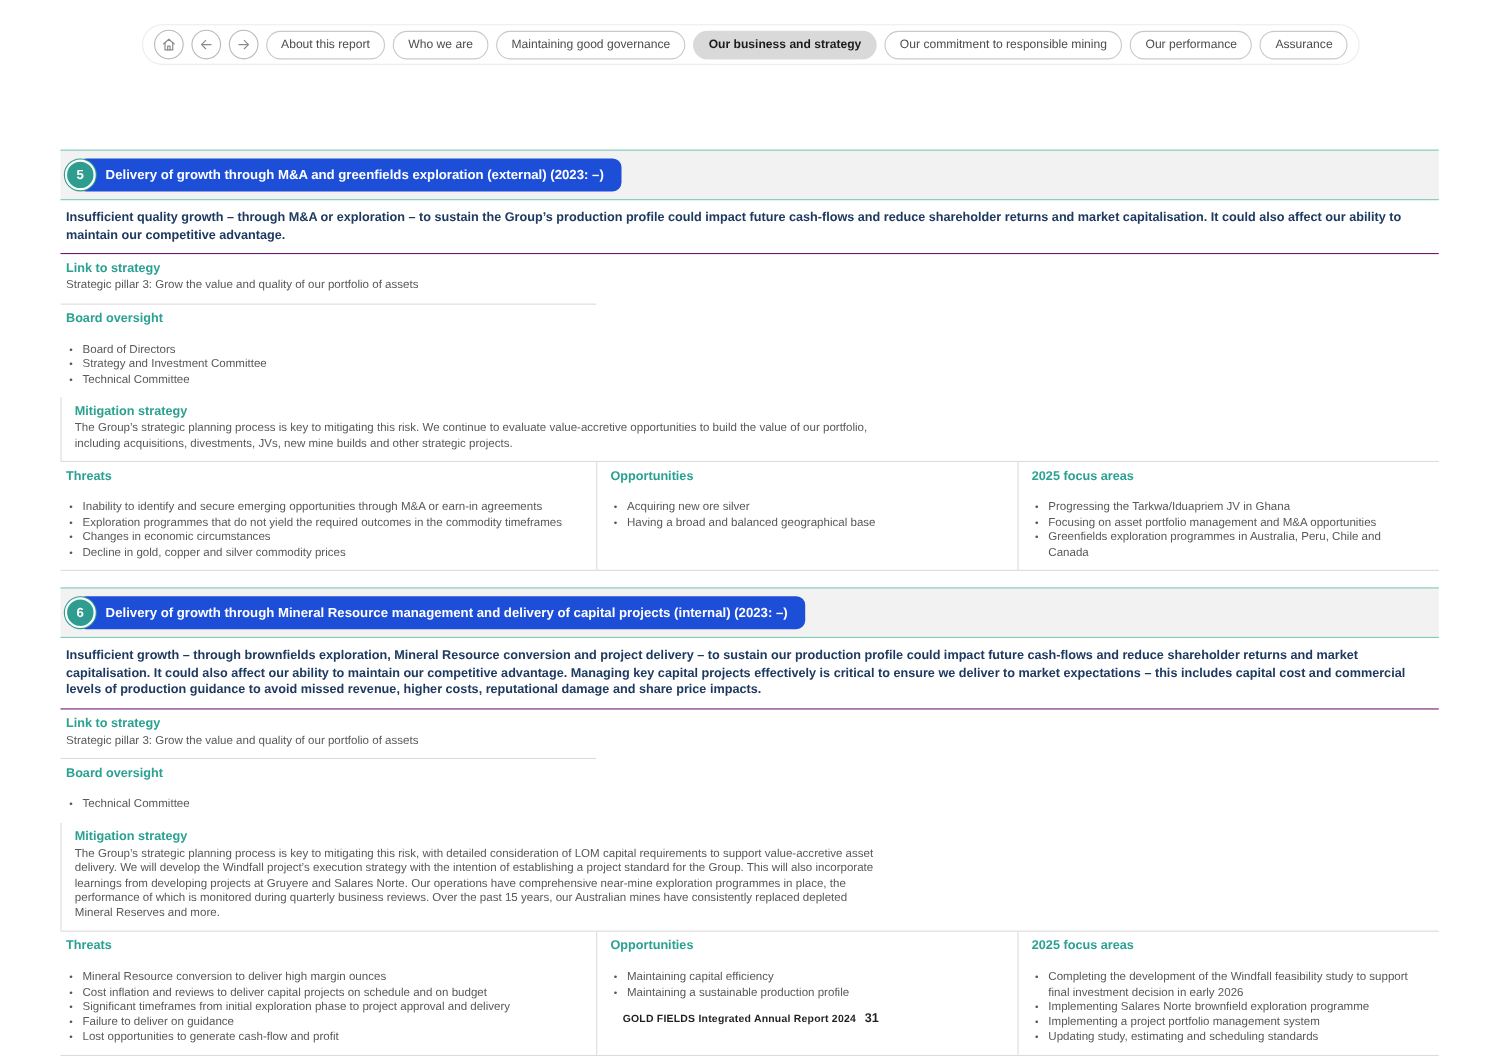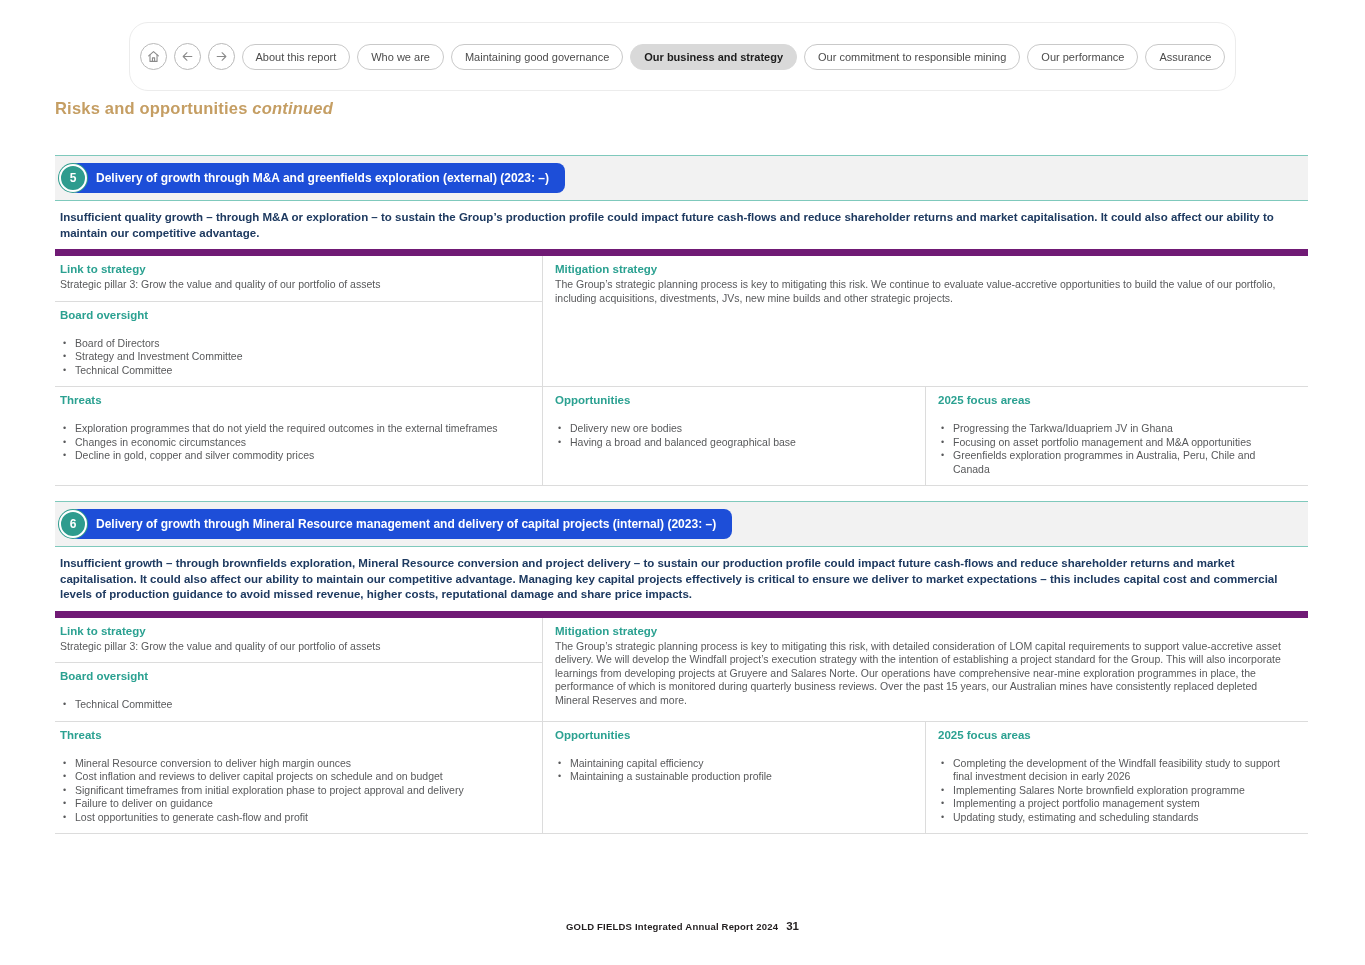--- a/index.html
+++ b/index.html
@@ -2,21 +2,21 @@
 <html><head>
 <meta charset="utf-8">
 <style>
   * { margin:0; padding:0; box-sizing:border-box; }
   html,body { width:1365px; height:965px; background:#ffffff; overflow:hidden;
     font-family:"Liberation Sans","DejaVu Sans",sans-serif; color:#58595b; }
 
   
   .nav-bar { position:absolute; top:22px; left:50%; transform:translateX(-50%);
     display:flex; align-items:center; gap:7px; background:#fff;
-    border:1px solid #ececec; border-radius:19px; padding:20px 10px; }
+    border:1px solid #ececec; border-radius:19px; padding:4px 10px; }
   .nav-circle { width:27px; height:27px; border:1px solid #b9b9b9; border-radius:50%;
     display:flex; align-items:center; justify-content:center; color:#8a8a8a;
     background:#fff; cursor:pointer; flex:0 0 auto; }
   .nav-pill { border:1px solid #c9c9c9; border-radius:14px; padding:6px 13px;
     font-size:11px; color:#4c4c4c; background:#fff; white-space:nowrap; cursor:pointer; }
   .nav-pill.active { background:#d9d9d9; border-color:#d9d9d9; color:#1c1c1c; font-weight:bold; }
 
   
   .page-content { position:absolute; left:55px; top:99px; width:1253px; }
   .page-title { font-size:16.5px; color:#c59e63; letter-spacing:.2px; }
@@ -31,21 +31,21 @@
   .risk-badge { width:28px; height:28px; border-radius:50%; background:#2e9c8e;
     border:2px solid #ffffff; box-shadow:0 0 0 1px #2e9c8e; color:#fff;
     font-weight:bold; font-size:12px; display:flex; align-items:center; justify-content:center;
     margin-left:4px; margin-right:-17px; position:relative; z-index:2; flex:0 0 auto; }
   .risk-pill { background:#1d4ed8; color:#ffffff; font-weight:bold; font-size:12px;
     border-radius:8px; padding:8px 16px 8px 26px; position:relative; z-index:1; white-space:nowrap; }
 
   .risk-desc { margin:9px 0 8px 5px; font-size:11.5px; font-weight:bold;
     color:#1e3a60; line-height:15.5px; }
 
-  .grid-top { display:flex; border-top:7px solid #701a75; }
+  .grid-top { display:flex; border-top:1px solid #701a75;flex-direction:column; }
   .grid-bottom { display:flex; border-top:1px solid #dcdcdc; border-bottom:1px solid #dcdcdc; }
   .col-left { width:487px; flex:0 0 auto; }
   .col-mid  { width:383px; flex:0 0 auto; border-left:1px solid #dcdcdc; }
   .col-right{ width:383px; flex:0 0 auto; border-left:1px solid #dcdcdc; }
   .col-wide { width:766px; flex:0 0 auto; border-left:1px solid #dcdcdc; }
   .cell { padding:7px 14px 9px 5px; }
   .col-mid .cell, .col-right .cell, .col-wide .cell { padding-left:12px; }
   .cell-divided { border-top:1px solid #dcdcdc; }
 
   .cell h4 { color:#2ba191; font-size:11.5px; font-weight:bold; margin-bottom:3px; }
@@ -94,21 +94,20 @@
   <div class="nav-pill">Who we are</div>
   <div class="nav-pill">Maintaining good governance</div>
   <div class="nav-pill active">Our business and strategy</div>
   <div class="nav-pill">Our commitment to responsible mining</div>
   <div class="nav-pill">Our performance</div>
   <div class="nav-pill">Assurance</div>
 </nav>
 
 <main class="page-content">
 
-  <h1 class="page-title"><span>Risks and opportunities</span> <span class="italic">continued</span></h1>
 
   <section class="risk risk-5">
     <div class="risk-header">
       <div class="risk-badge">5</div>
       <div class="risk-pill">Delivery of growth through M&amp;A and greenfields exploration (external) (2023: –)</div>
     </div>
     <p class="risk-desc">Insufficient quality growth – through M&amp;A or exploration – to sustain the Group’s production profile could impact future cash-flows and reduce shareholder returns and market capitalisation. It could also affect our ability to maintain our competitive advantage.</p>
     <div class="grid-top">
       <div class="col-left">
         <div class="cell">
@@ -129,31 +128,32 @@
           <h4>Mitigation strategy</h4>
           <p>The Group’s strategic planning process is key to mitigating this risk. We continue to evaluate value-accretive opportunities to build the value of our portfolio, including acquisitions, divestments, JVs, new mine builds and other strategic projects.</p>
         </div>
       </div>
     </div>
     <div class="grid-bottom" style="min-height:78px;">
       <div class="col-left">
         <div class="cell">
           <h4>Threats</h4>
           <ul>
-              <li>Exploration programmes that do not yield the required outcomes in the external timeframes</li>
+              <li>Inability to identify and secure emerging opportunities through M&amp;A or earn-in agreements</li>
+              <li>Exploration programmes that do not yield the required outcomes in the commodity timeframes</li>
               <li>Changes in economic circumstances</li>
               <li>Decline in gold, copper and silver commodity prices</li>
             </ul>
         </div>
       </div>
       <div class="col-mid">
         <div class="cell">
           <h4>Opportunities</h4>
           <ul>
-              <li>Delivery new ore bodies</li>
+              <li>Acquiring new ore silver</li>
               <li>Having a broad and balanced geographical base</li>
             </ul>
         </div>
       </div>
       <div class="col-right">
         <div class="cell">
           <h4>2025 focus areas</h4>
           <ul>
               <li>Progressing the Tarkwa/Iduapriem JV in Ghana</li>
               <li>Focusing on asset portfolio management and M&amp;A opportunities</li>

